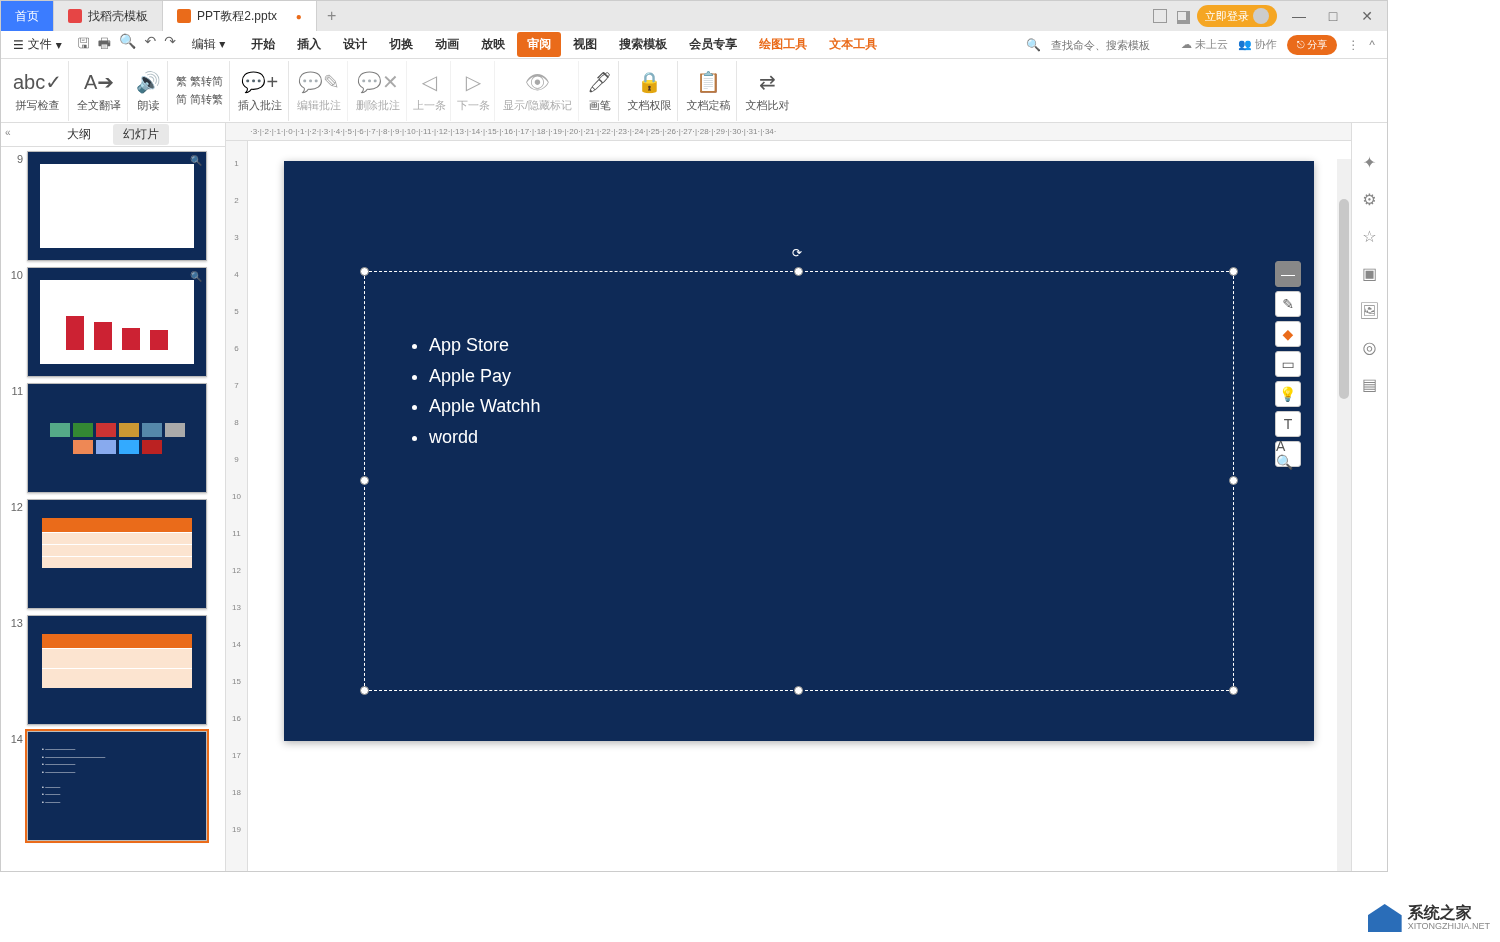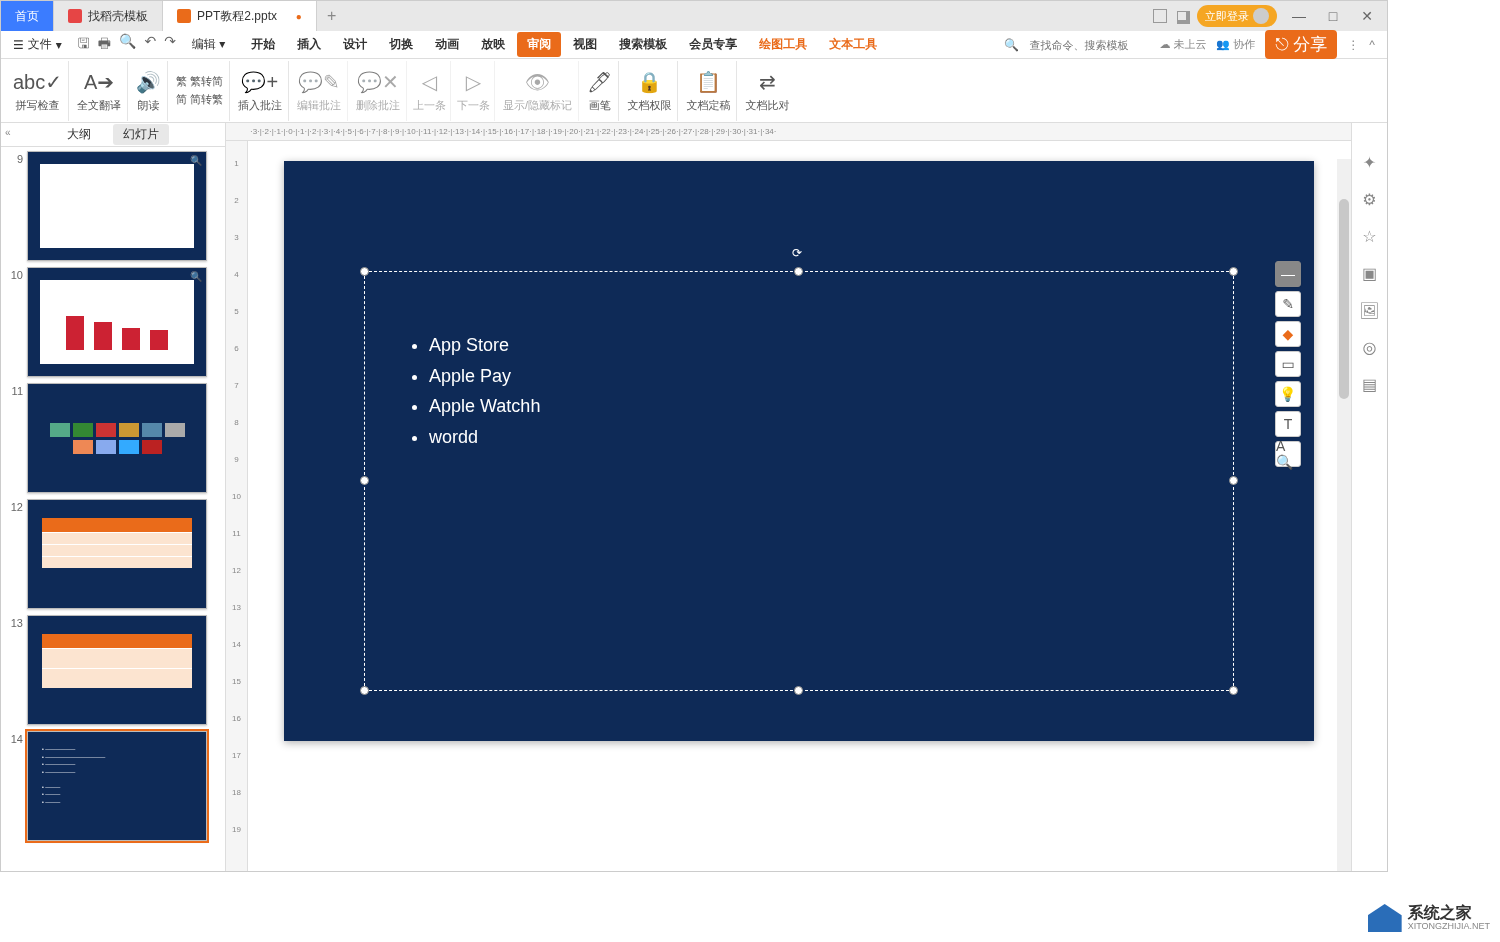--- a/index.html
+++ b/index.html
@@ -25,21 +25,21 @@
 .menubar{height:28px;display:flex;align-items:center;border-bottom:1px solid #ddd;padding:0 4px;}
 .menu-file{display:flex;align-items:center;gap:4px;padding:0 8px;font-size:12px;}
 .qat{display:flex;gap:8px;padding:0 8px;color:#666;}
 .qat span{font-size:14px;cursor:pointer;}
 .menu-tabs{display:flex;gap:2px;margin-left:8px;}
 .mtab{padding:4px 10px;font-size:12px;cursor:pointer;border-radius:3px;font-weight:bold;}
 .mtab.active{background:#ea6b1a;color:#fff;}
 .mtab.orange{color:#ea6b1a;}
 .menu-right{margin-left:auto;display:flex;align-items:center;gap:10px;padding-right:8px;}
 .search{color:#aaa;font-size:11px;width:120px;}
-.share-btn{background:#ea6b1a;color:#fff;padding:3px 10px;border-radius:4px;font-size:17px;}
+.share-btn{background:#ea6b1a;color:#fff;padding:3px 10px;border-radius:10px;font-size:10px;}
 .cloud{color:#888;font-size:11px;display:flex;align-items:center;gap:3px;}
 
 
 .ribbon{height:64px;border-bottom:1px solid #ddd;display:flex;align-items:center;padding:2px 6px;gap:2px;}
 .rgrp{display:flex;flex-direction:column;align-items:center;justify-content:center;gap:2px;padding:0 6px;border-right:1px solid #e5e5e5;height:60px;}
 .rgrp:last-child{border-right:none;}
 .rgrp .ric{font-size:20px;color:#555;height:28px;display:flex;align-items:center;}
 .rgrp .rlbl{font-size:11px;color:#555;}
 .rgrp.sm{padding:0 4px;}
 .rgrp.txt2{font-size:11px;color:#555;line-height:1.4;}

